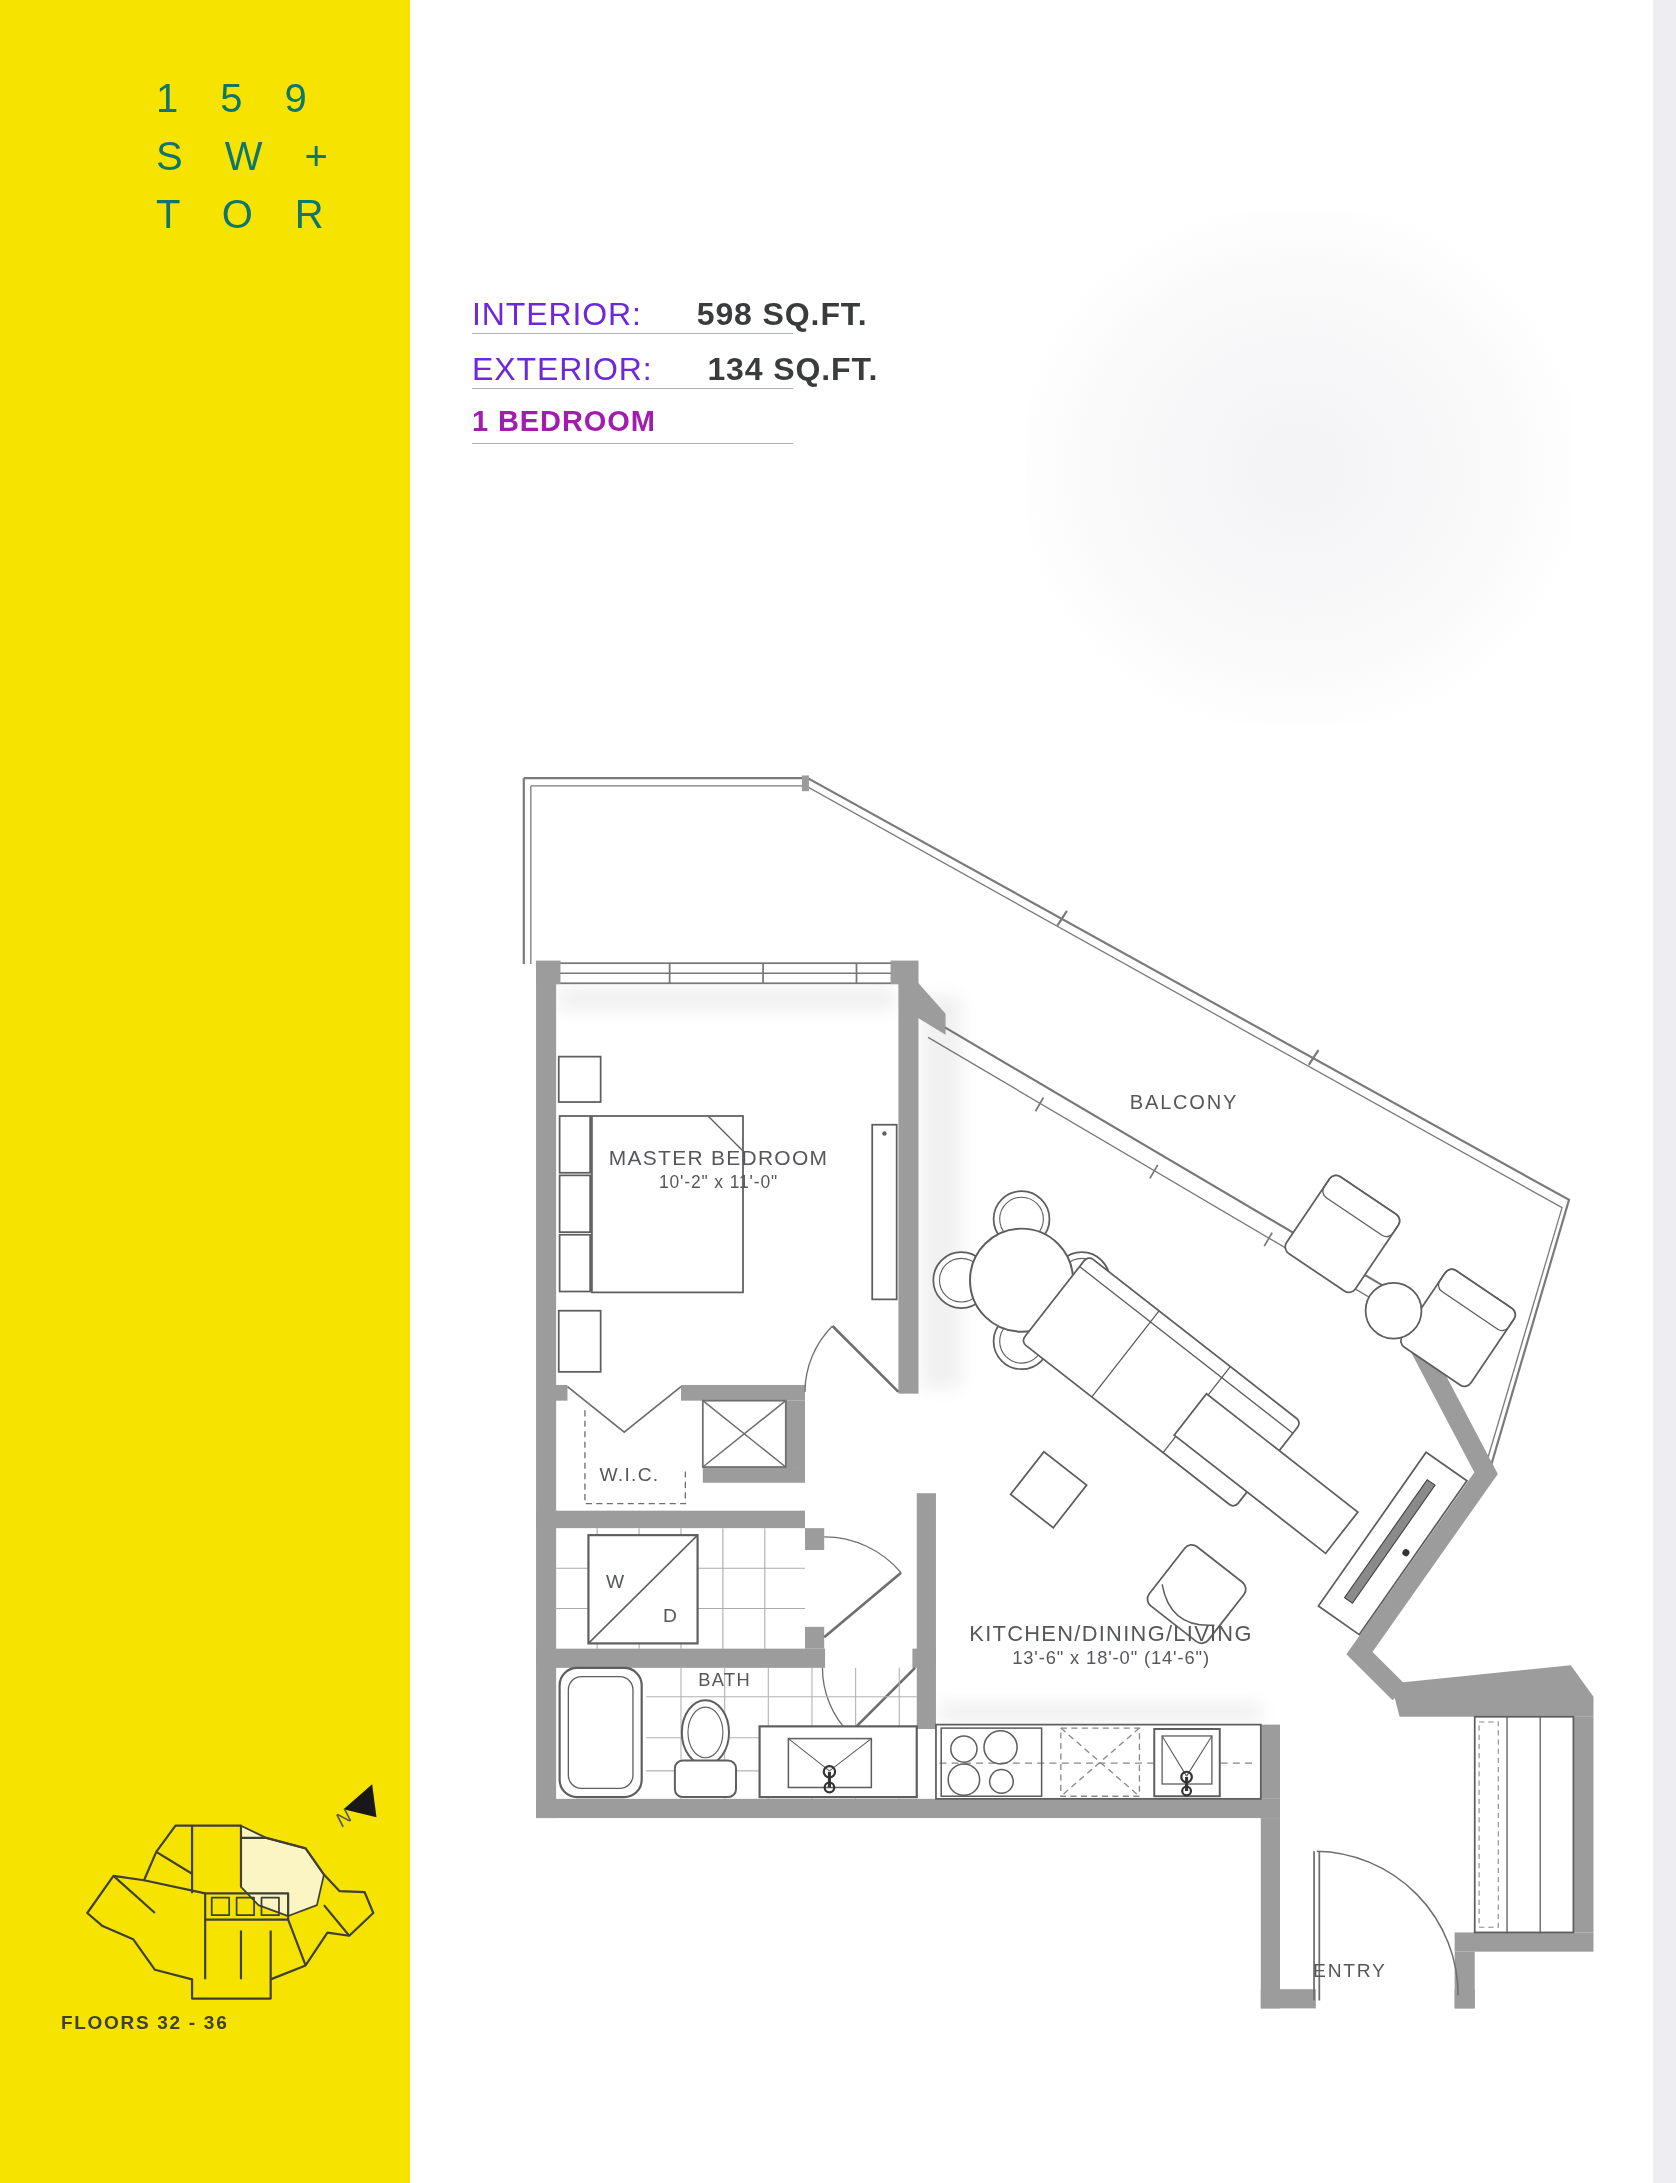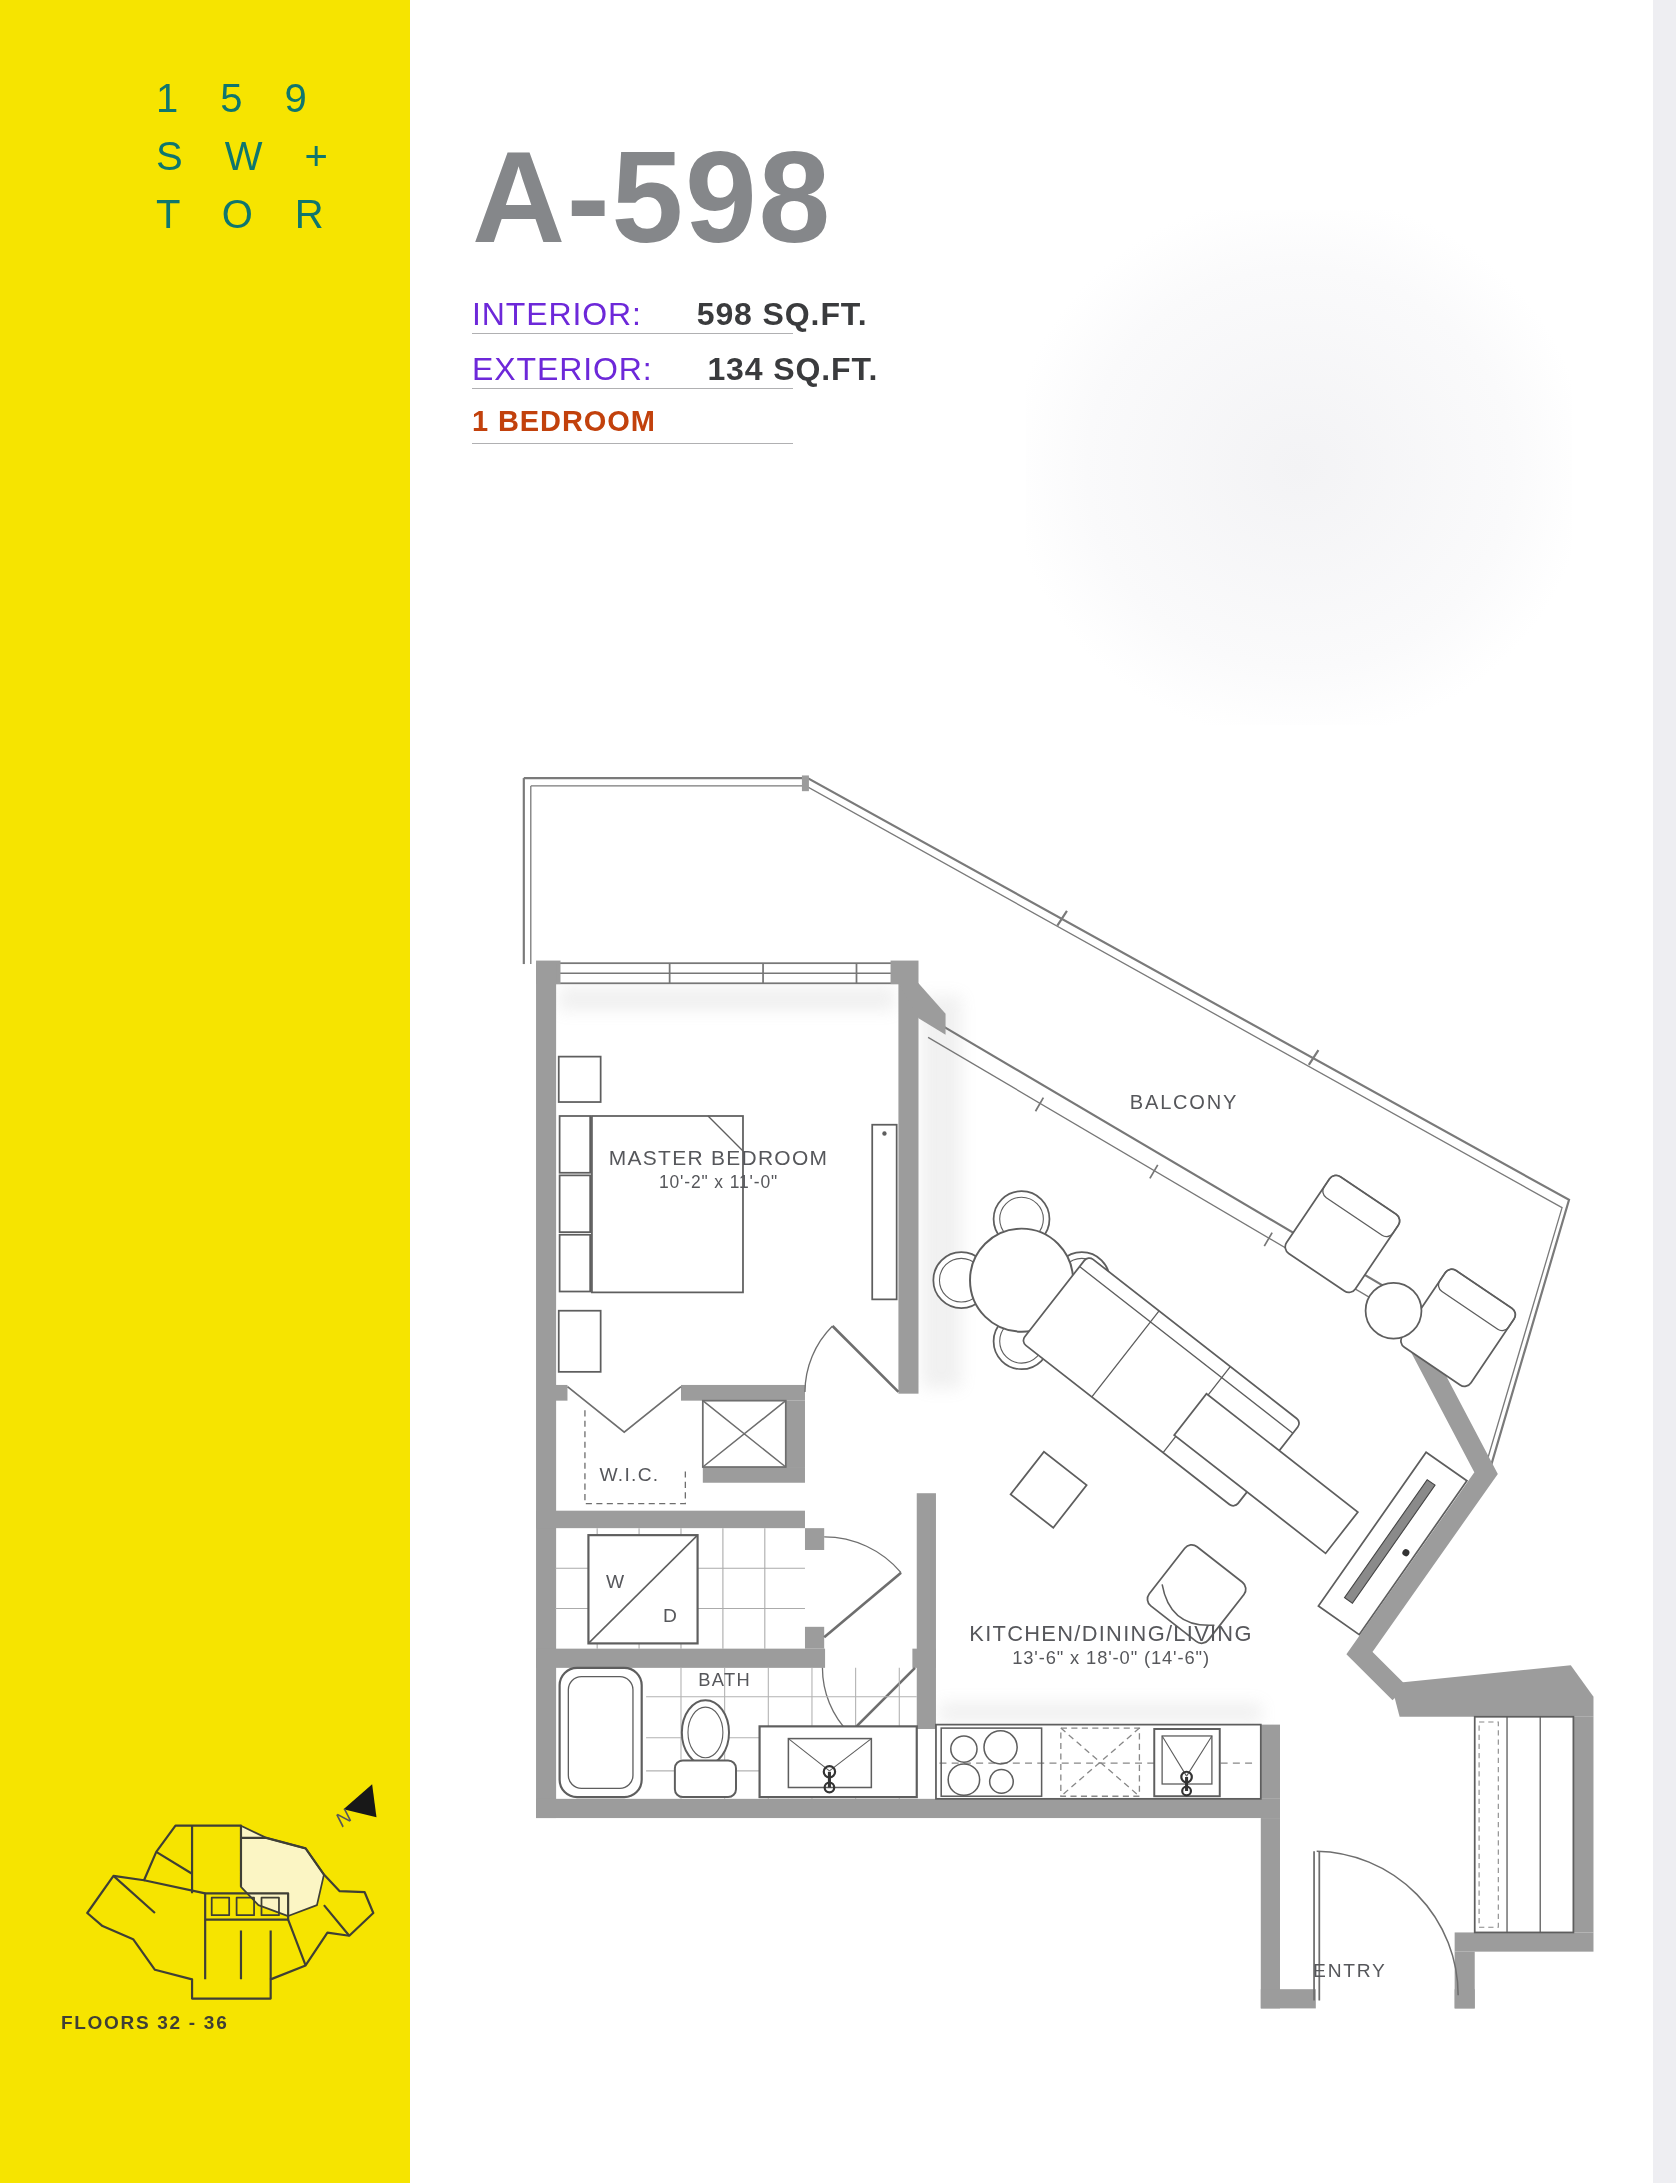--- a/index.html
+++ b/index.html
@@ -14,21 +14,21 @@
         font-size:19px;font-weight:bold;letter-spacing:1.7px;color:#3F3F35;}
   .north{position:absolute;left:325px;top:1779px;}
   
   .unit-title{position:absolute;left:472px;top:123px;font-size:129px;font-weight:bold;
         color:#85878A;letter-spacing:1.7px;}
   .spec-line{position:absolute;left:472px;white-space:nowrap;font-size:32px;letter-spacing:0.9px;}
   .spec-line .lbl{color:#6d28d9;}
   .spec-line .val{color:#3A3B3D;font-weight:bold;margin-left:45px;}
   .rule{position:absolute;left:472px;width:321px;height:0;border-bottom:1.7px solid #B0B0B2;}
   .bedroom-line{position:absolute;left:472px;top:405px;font-size:29px;font-weight:bold;
-        color:#c2410c;letter-spacing:0.9px;}
+        color:#a21caf;letter-spacing:0.9px;}
   
   .plan{position:absolute;left:480px;top:751px;}
   .smudge{position:absolute;left:1026px;top:210px;width:546px;height:515px;
         background:radial-gradient(ellipse at center,#F3F3F5 0%,#FAFAFB 55%,rgba(255,255,255,0) 75%);}
   .edge-strip{position:absolute;left:1653px;top:0;width:23.6px;height:2492px;background:#EEEEF2;}
   text{font-family:"Liberation Sans",sans-serif;fill:#56575B;}
 </style>
 </head>
 <body>
 
@@ -57,21 +57,20 @@
       <path d="M190,225 L330,255 M520,315 L560,420 M602,282 L660,352"></path>
     </g>
   </svg>
   <div class="keyplan-caption">FLOORS 32 - 36</div>
 
   <svg class="north" width="70" height="65" viewBox="0 0 160 150">
     <polygon points="42,70 108,12 118,88" fill="#181818"></polygon>
     <text x="28" y="108" font-size="46" font-style="italic" fill="#181818" transform="rotate(-38 40 95)">N</text>
   </svg>
 
-  <div class="unit-title">A-598</div>
 
   <div class="spec-line" style="top:296px;">
     <span class="lbl">INTERIOR:</span>
     <span class="val">598 SQ.FT.</span>
   </div>
   <div class="rule" style="top:333px;"></div>
 
   <div class="spec-line" style="top:351px;">
     <span class="lbl">EXTERIOR:</span>
     <span class="val">134 SQ.FT.</span>

